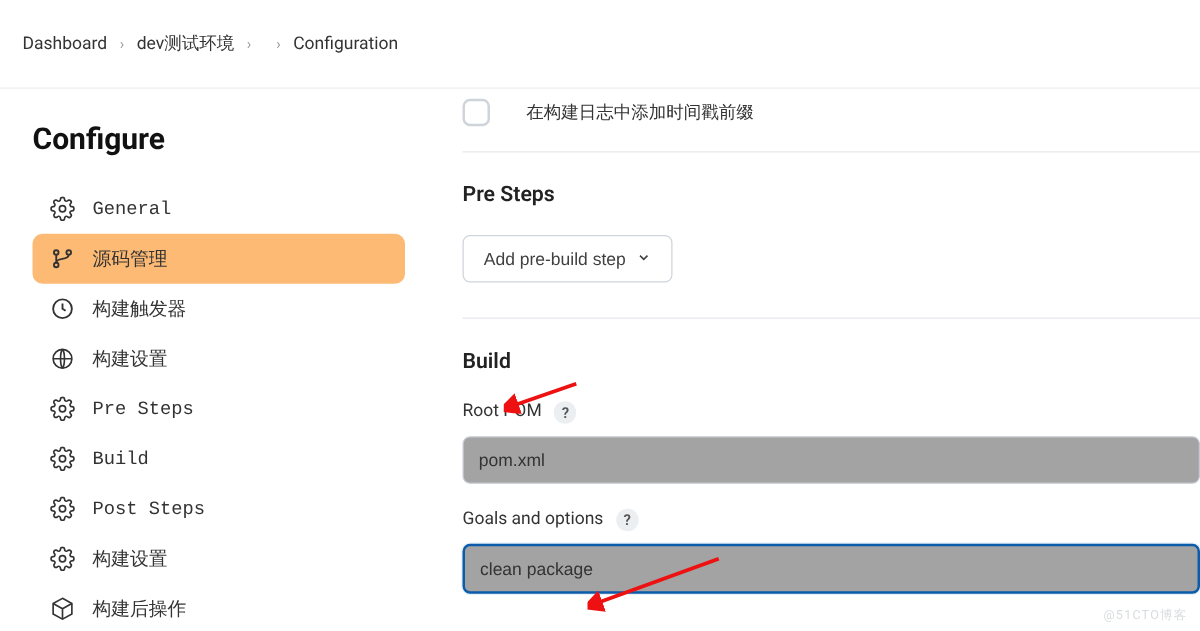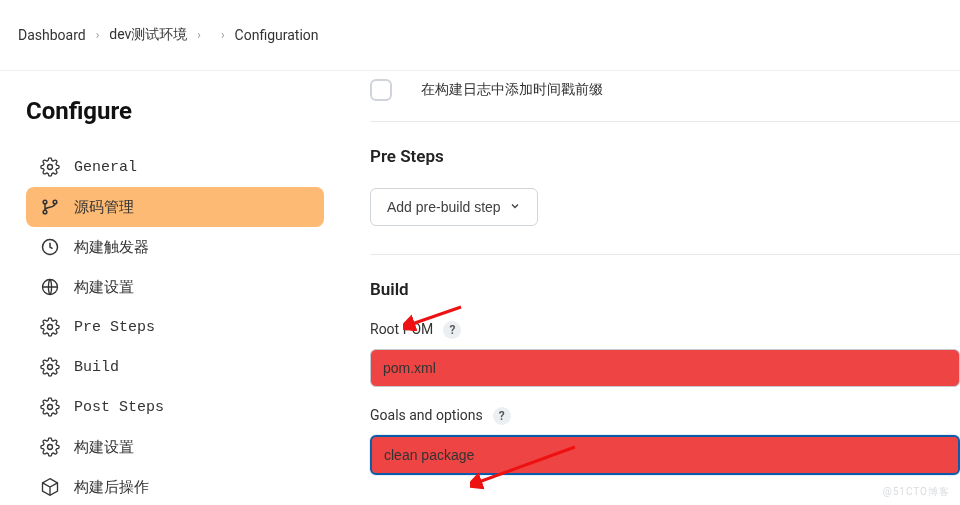--- a/index.html
+++ b/index.html
@@ -94,21 +94,21 @@
     cursor: pointer;
   }
   .text-input {
     width: 100%;
     border: 1px solid #c5cad0;
     border-radius: 6px;
     padding: 10px 12px;
     font-size: 14px;
     color: #333;
     outline: none;
-    background: #ef4444;
+    background: #a3a3a3;
   }
   .text-input.focused {
     border: 2px solid #0b5cab;
     box-shadow: 0 0 0 1px rgba(11,92,171,0.1);
   }
   .build-group .field { margin-bottom: 20px; }
   .watermark {
     position: absolute;
     right: 10px; bottom: 6px;
     color: #d9dcde;

